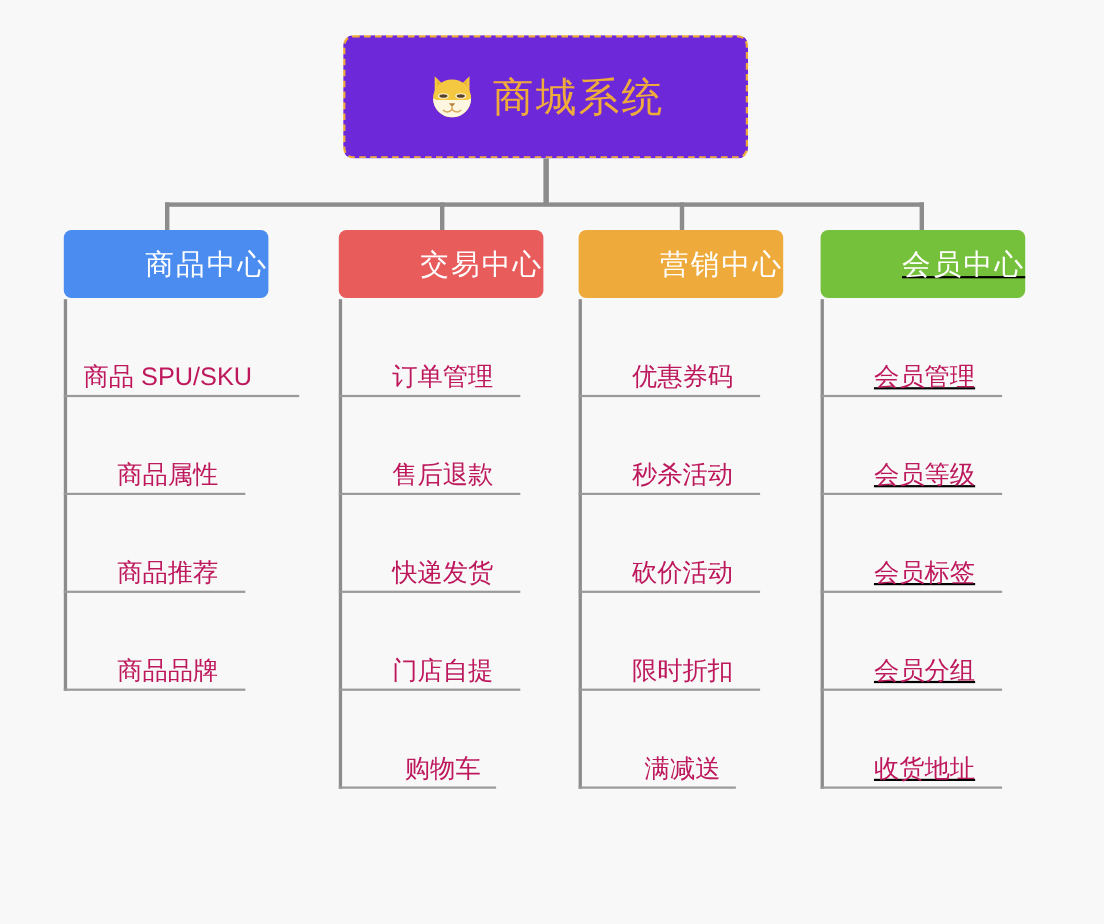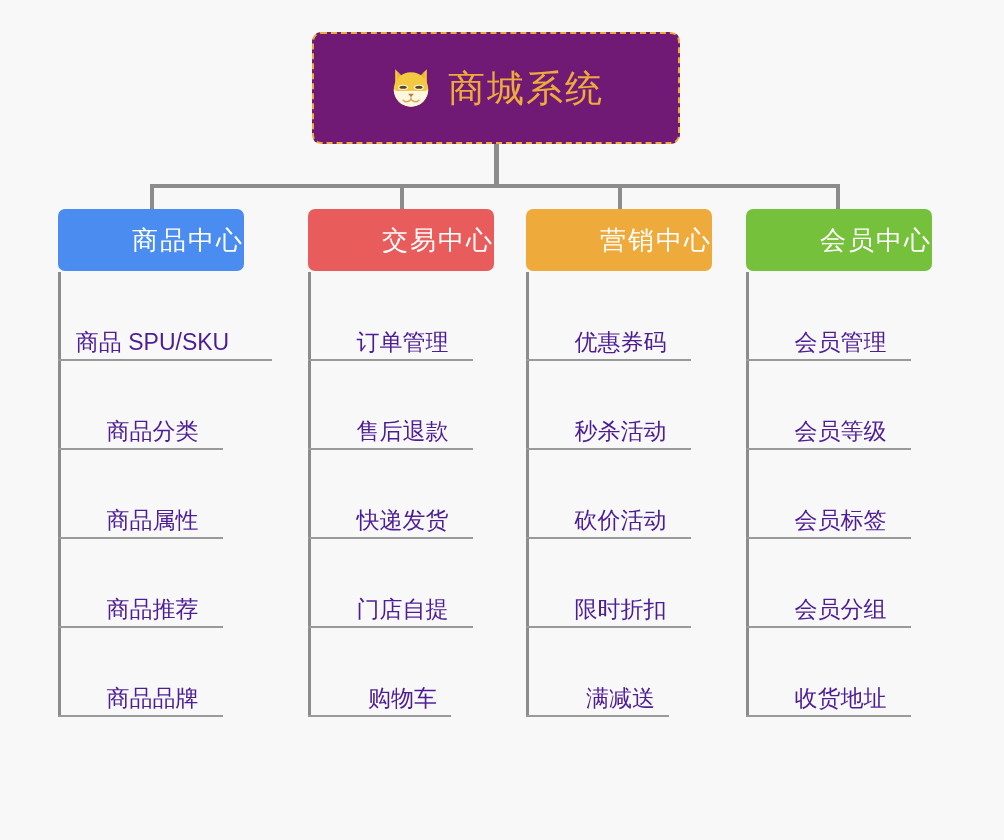--- a/index.html
+++ b/index.html
@@ -69,46 +69,46 @@
 
   .leaf {
     height: 89px;
     position: relative;
     display: flex;
     align-items: flex-end;
     justify-content: center;
   }
   .leaf-label {
     font-size: 23px;
-    color: #4c1d95;
+    color: #be185d;
     white-space: nowrap;
     padding: 0 6px 7px 6px;
     line-height: 1;
     margin-top: 24px;
   }
   .leaf-rule {
     position: absolute;
     left: -3px;
     bottom: 0;
     height: 2px;
     background: #9a9a9a;
   }
 
   
   #col0 { left: 58px; }
   #col1 { left: 308px; }
   #col2 { left: 526px; }
-  #col3 { left: 746px; }
+  #col3 { left: 746px; text-decoration: underline; }
 </style>
 </head>
 <body style="background: rgb(248, 248, 248);">
 
 <div id="chart">
 
-  <div class="root-node" style="border-color: rgb(238, 171, 60); background: #701a75;">
+  <div class="root-node" style="border-color: rgb(238, 171, 60); background: #6d28d9;">
     <span class="shiba-icon">
       <svg viewBox="0 0 64 64" width="46" height="46" aria-hidden="true">
         <path d="M10 6 L10 26 L22 18 Z" fill="#f5c842"></path>
         <path d="M54 6 L54 26 L42 18 Z" fill="#f5c842"></path>
         <path d="M13 9 L13 23 L21 18 Z" fill="#e8b43a"></path>
         <path d="M51 9 L51 23 L43 18 Z" fill="#e8b43a"></path>
         <circle cx="32" cy="34" r="24" fill="#f5c842"></circle>
         <path d="M8 34 a24 24 0 0 0 48 0 Z" fill="#fdf6e0"></path>
         <rect x="9" y="28" width="46" height="8" rx="4" fill="#f5c842"></rect>
         <ellipse cx="21" cy="31" rx="7" ry="3.6" fill="#fdf6e0"></ellipse>
@@ -136,24 +136,20 @@
   <div class="column" id="col0">
     <div class="cat-box" style="background: rgb(74, 140, 240);">
       <span>商品中心</span>
     </div>
     <div class="leaf-wrap">
       <div class="leaf">
         <span class="leaf-label">商品 SPU/SKU</span>
         <span class="leaf-rule" style="width:214px;"></span>
       </div>
       <div class="leaf">
-        <span class="leaf-label">商品分类</span>
-        <span class="leaf-rule" style="width:165px;"></span>
-      </div>
-      <div class="leaf">
         <span class="leaf-label">商品属性</span>
         <span class="leaf-rule" style="width:165px;"></span>
       </div>
       <div class="leaf">
         <span class="leaf-label">商品推荐</span>
         <span class="leaf-rule" style="width:165px;"></span>
       </div>
       <div class="leaf">
         <span class="leaf-label">商品品牌</span>
         <span class="leaf-rule" style="width:165px;"></span>

